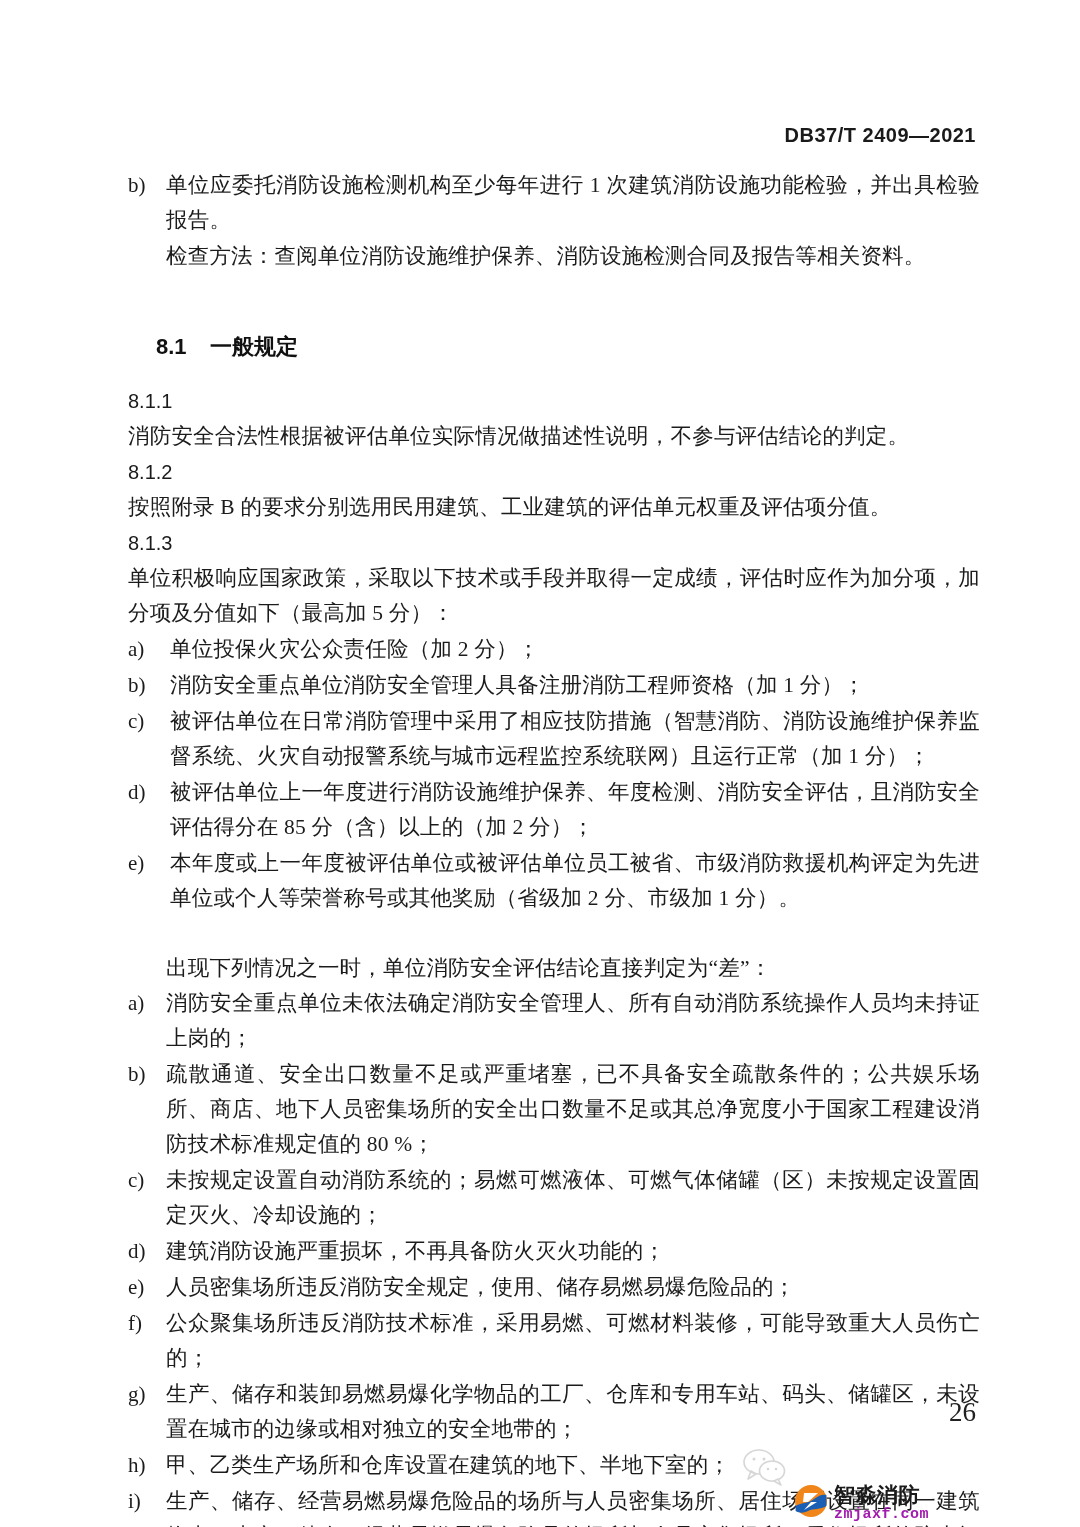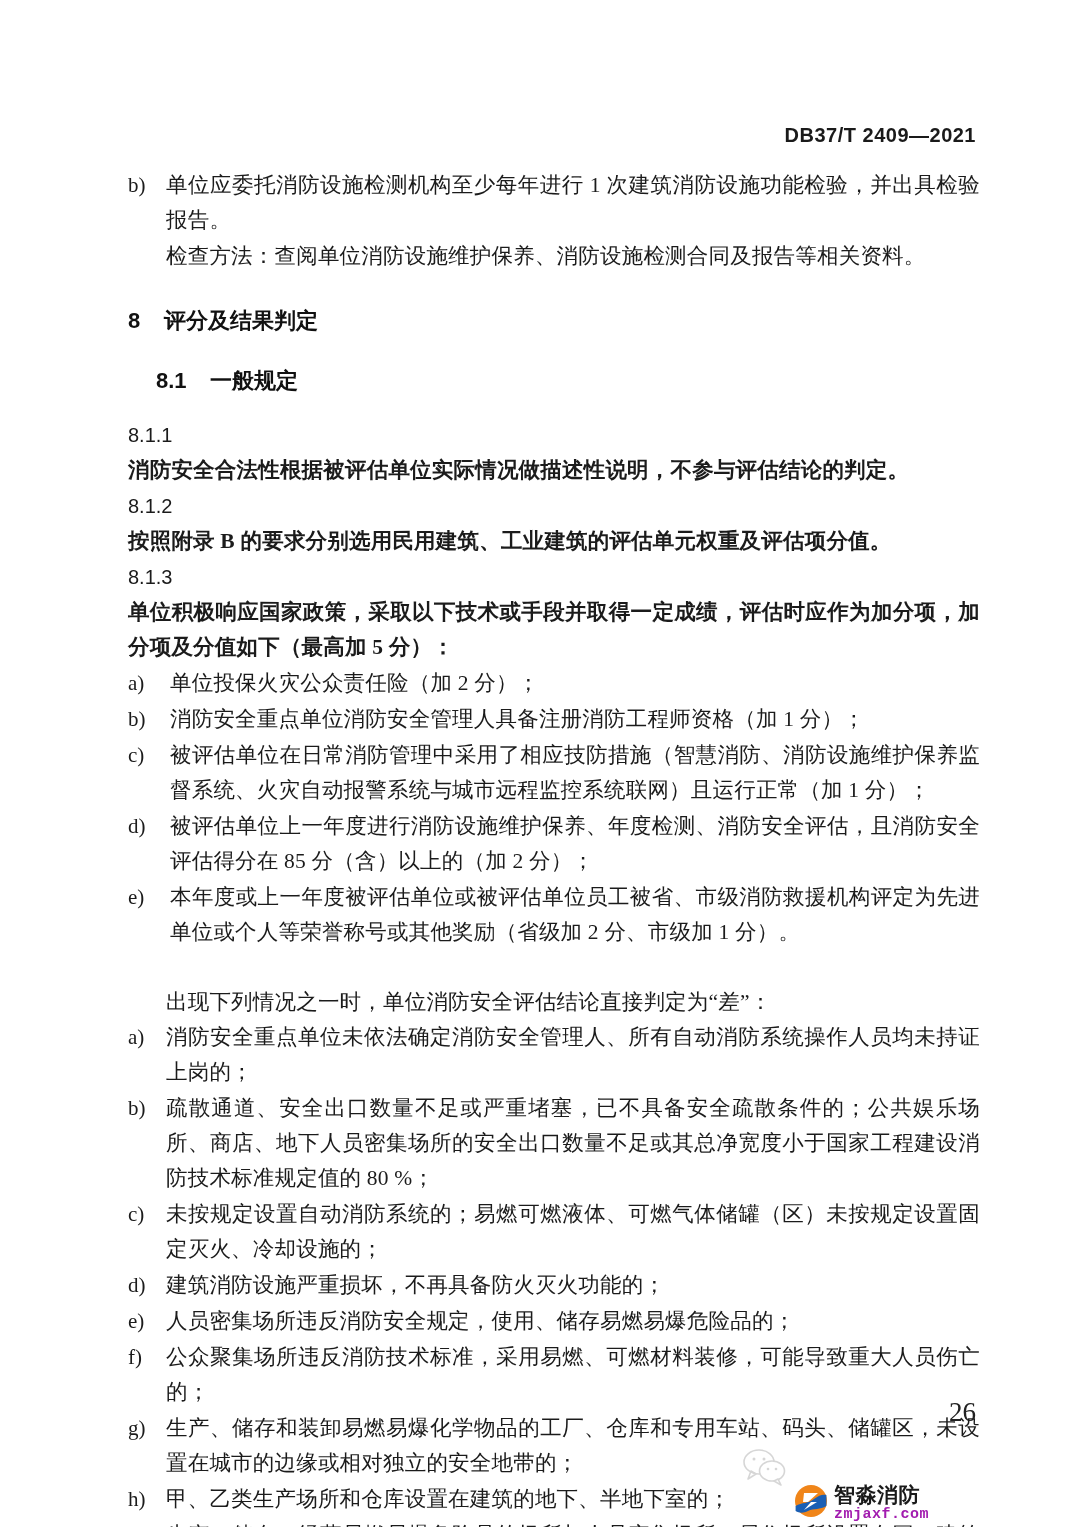--- a/index.html
+++ b/index.html
@@ -62,21 +62,20 @@
   .clause-num {
     font-family: "Liberation Sans", "DejaVu Sans", sans-serif;
     font-size: 20px;
     line-height: 35px;
     white-space: nowrap;
     flex: 0 0 auto;
     width: 72px;
   }
   .clause-text {
     flex: 1 1 auto;
-    font-weight: bold;
   }
 
   
   .h1 {
     font-family: "Liberation Sans", "DejaVu Sans", sans-serif;
     font-weight: 700;
     font-size: 22px;
     line-height: 34px;
     color: #111;
     margin: 0;
@@ -207,23 +206,20 @@
     <ul class="alpha-list list-mid">
       <li>
         <span class="marker">b)</span>
         <span class="item-body para">单位应委托消防设施检测机构至少每年进行 1 次建筑消防设施功能检验，并出具检验报告。</span>
       </li>
     </ul>
     <div class="para indent-1">检查方法：查阅单位消防设施维护保养、消防设施检测合同及报告等相关资料。</div>
 
     <div class="sp-30"></div>
 
-    <div class="h1">
-      <span class="num">8</span><span>评分及结果判定</span>
-    </div>
 
     <div class="sp-26"></div>
 
     <div class="h2">
       <span class="num">8.1</span><span>一般规定</span>
     </div>
 
     <div class="sp-20"></div>
 
     <div class="clause">

